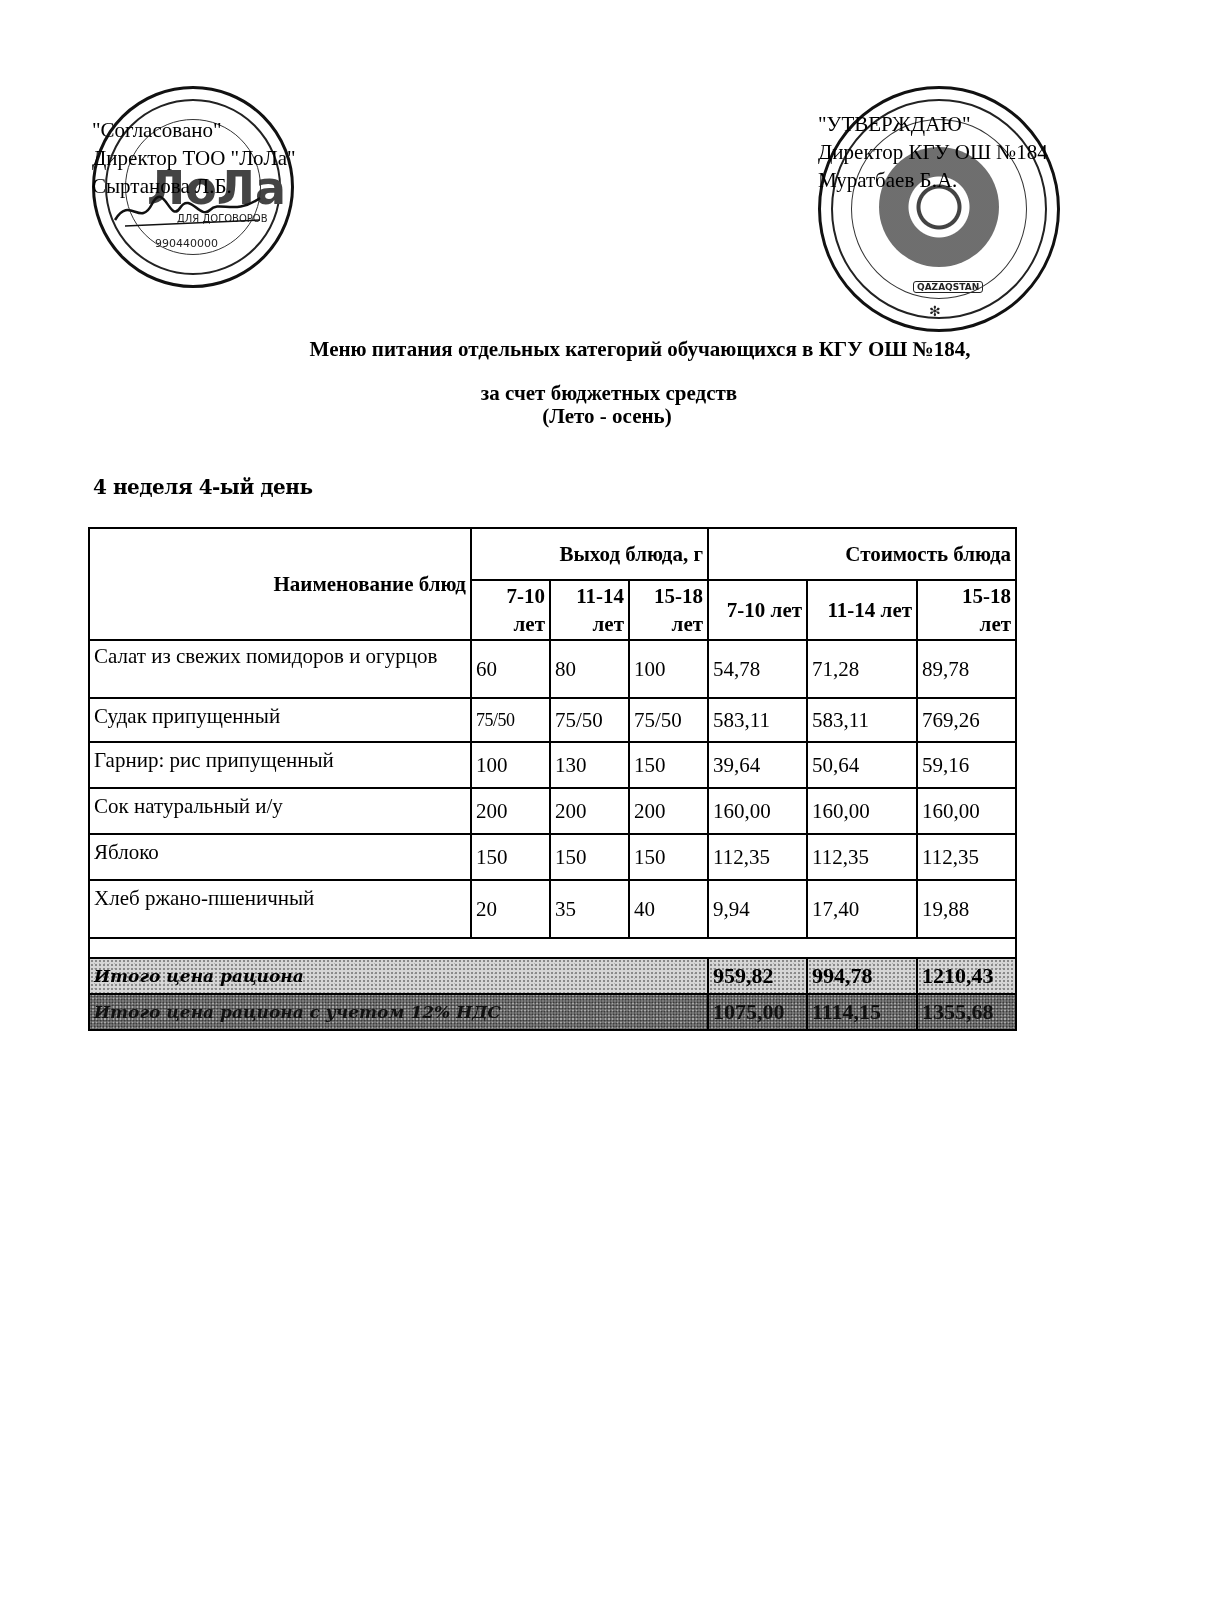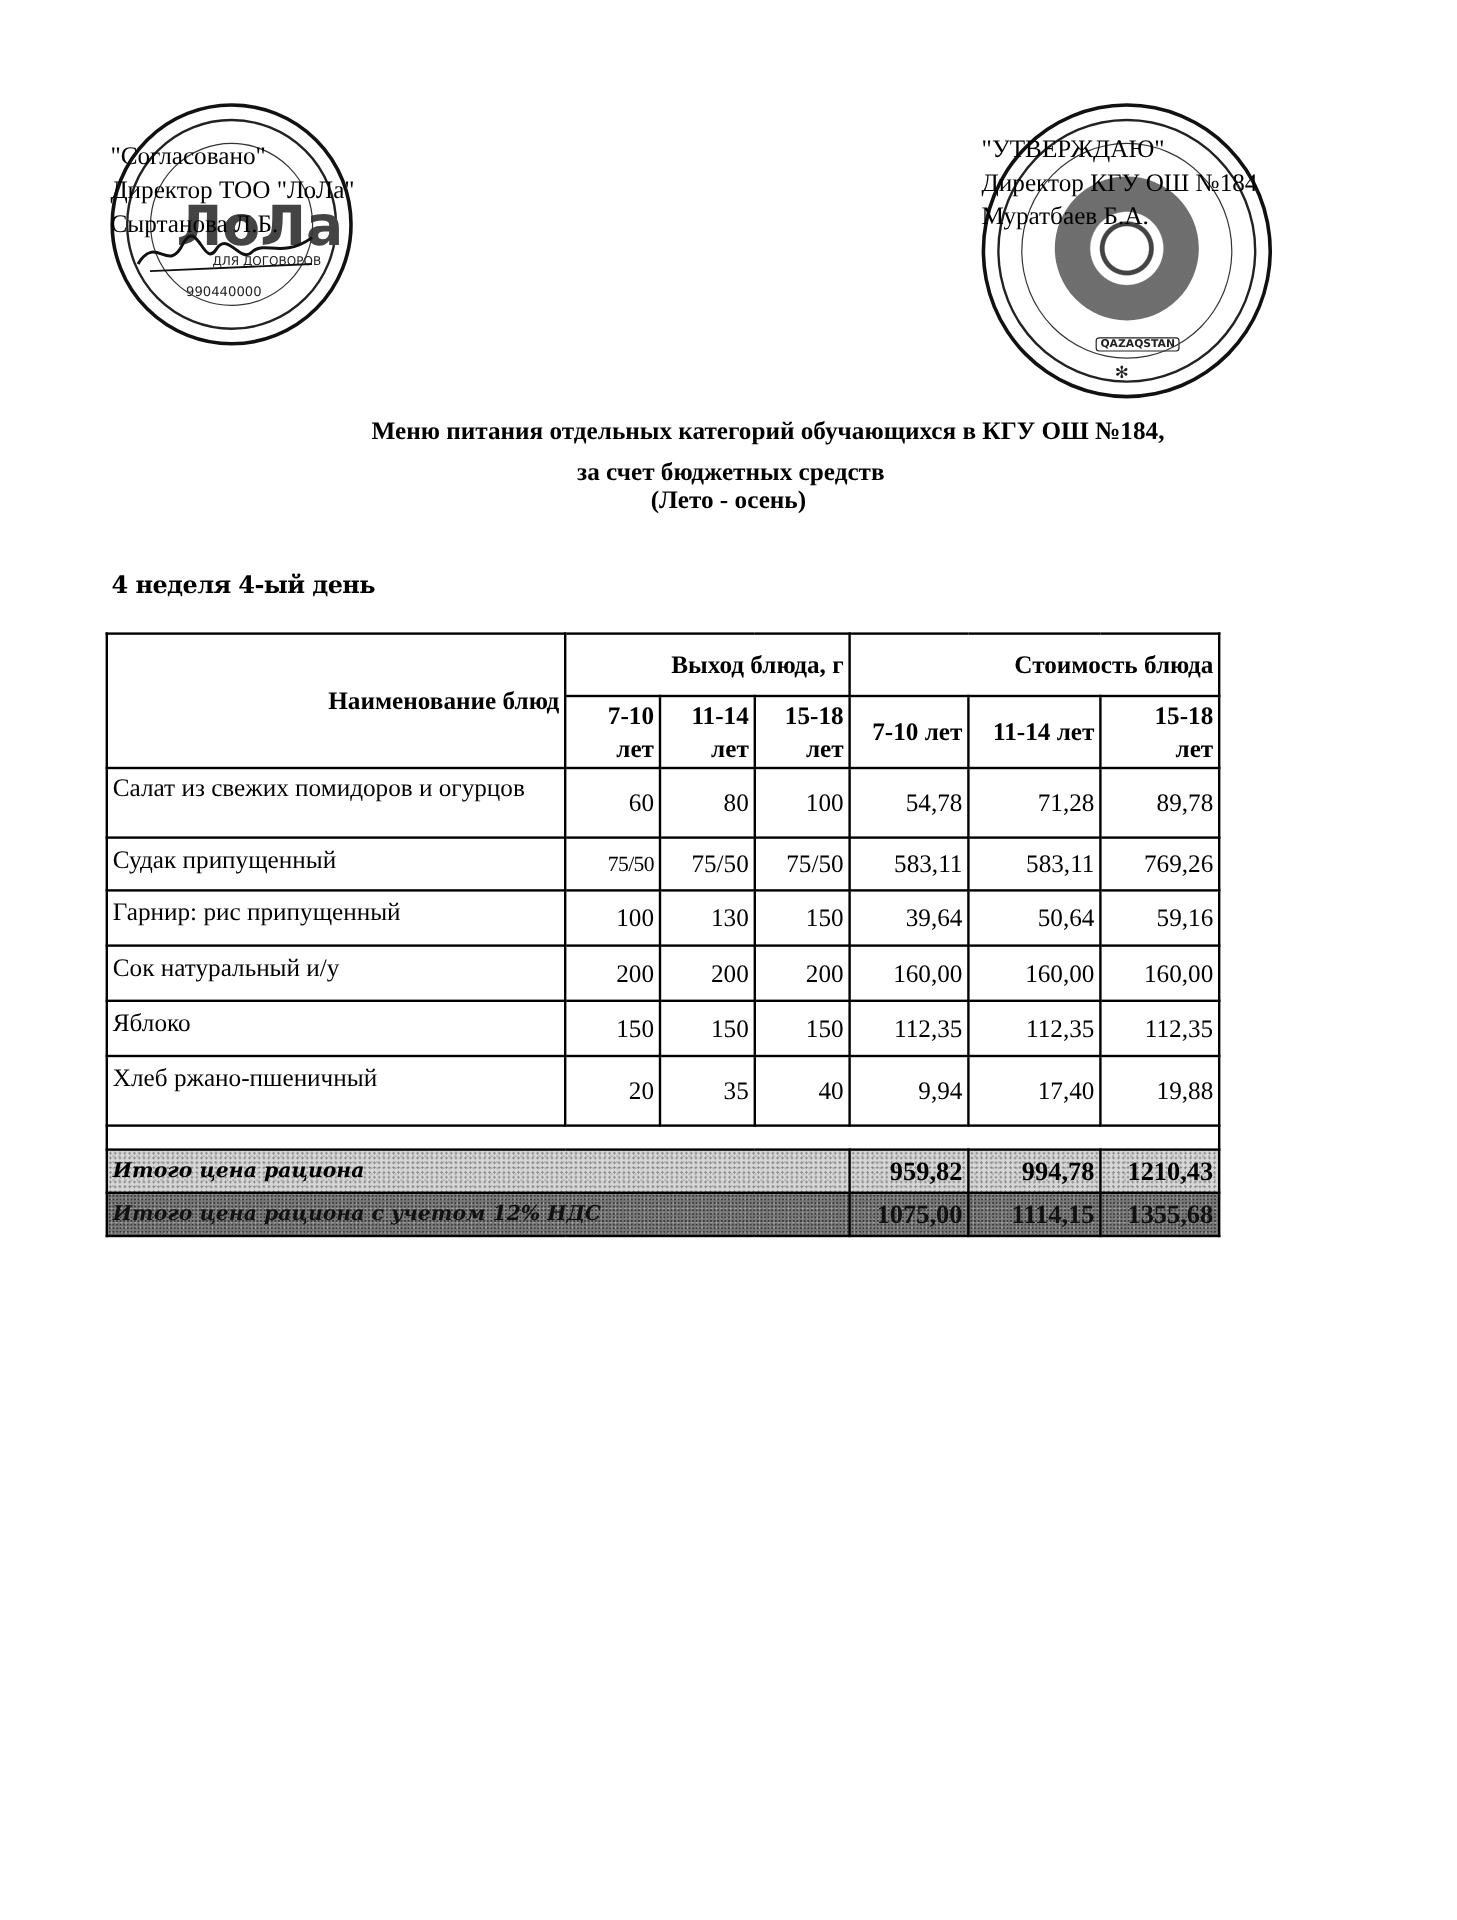--- a/index.html
+++ b/index.html
@@ -50,37 +50,37 @@
   .stamp-right .star { left: 108px; top: 214px; font-size: 14px; }
 
   .signature {
     position: absolute; left: 110px; top: 190px; width: 160px; height: 40px; z-index: 3;
   }
 
   .title {
     position: absolute; left: 0; width: 1214px; text-align: center; font-weight: bold;
     font-size: 21px; line-height: 26px; z-index: 3;
   }
-  .title-1 { top: 336px; padding-left: 66px; box-sizing: border-box; margin-top: 10px; }
+  .title-1 { top: 336px; padding-left: 66px; box-sizing: border-box; }
   .title-2 { top: 380px; padding-left: 2px; }
   .subtitle { top: 403px; }
   .day-label {
     position: absolute; left: 93px; top: 475px; font-weight: bold; font-size: 20px;
     font-family: "DejaVu Serif", serif; letter-spacing: -0.5px;
   }
 
   table.menu {
     position: absolute; left: 88px; top: 527px; width: 927px;
     border-collapse: collapse; table-layout: fixed; font-size: 21px;
   }
   table.menu td, table.menu th {
     border: 2px solid #000; padding: 0 4px; vertical-align: middle;
   }
   table.menu th { font-weight: bold; text-align: right; line-height: 28px; }
-  table.menu td.num { text-align: right; }
+  table.menu td.num { text-align: left; }
   table.menu td.name { text-align: left; line-height: 22px; vertical-align: top; padding-top: 6px; }
   table.menu td.name.two { padding-top: 4px; }
   table.menu td.narrow { font-size: 18px; letter-spacing: -0.5px; }
   .h-top { height: 52px; }
   .h-sub { height: 60px; }
   .row-a { height: 58px; }
   .row-b { height: 44px; }
   .row-c { height: 46px; margin-top: 48px; }
   .row-empty td { height: 18px; }
   .total-row td {

